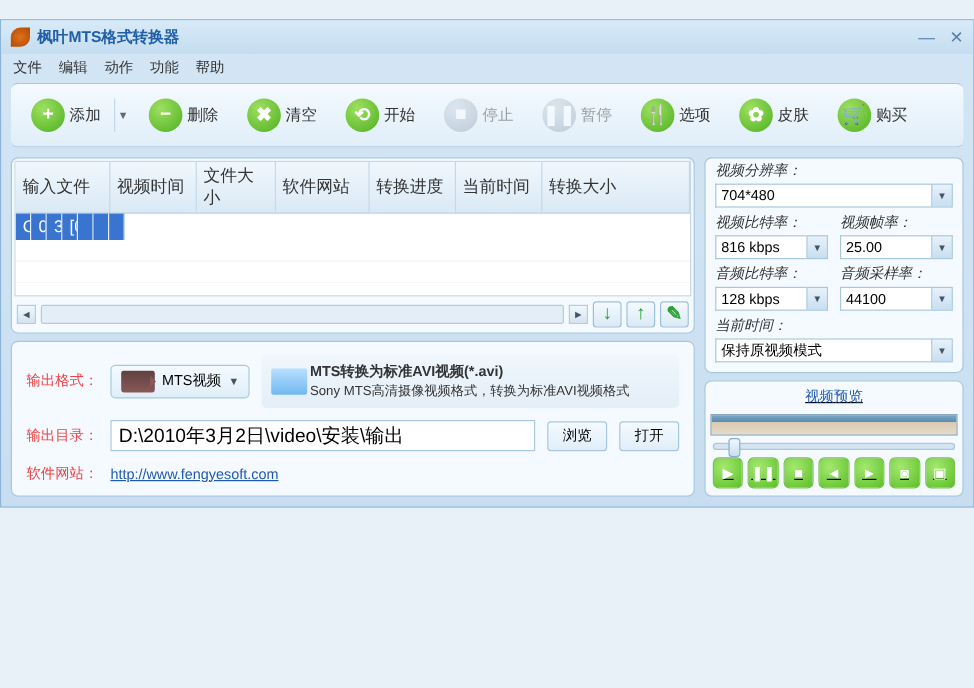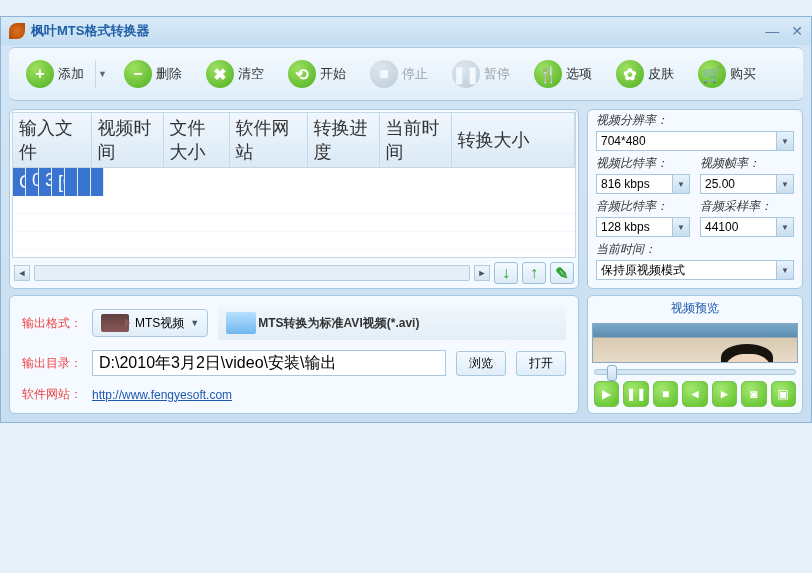--- a/index.html
+++ b/index.html
@@ -18,21 +18,21 @@
 .tb-icon { width: 28px; height: 28px; border-radius: 50%; display: flex; align-items: center; justify-content: center; color: white; font-size: 16px; font-weight: bold; }
 .tb-green { background: radial-gradient(circle at 35% 30%, #9ee060, #4eb020); }
 .tb-gray { background: radial-gradient(circle at 35% 30%, #c8d4e0, #90a0b0); }
 .dd { width: 14px; height: 28px; border-left: 1px solid #c4d8e8; display: flex; align-items: center; justify-content: center; color: #667; font-size: 9px; margin-left: -4px; }
 .content { flex: 1; display: flex; gap: 8px; padding: 6px 8px 8px; min-height: 0; }
 .left-col { flex: 1; display: flex; flex-direction: column; gap: 6px; min-width: 0; }
 .right-col { width: 216px; display: flex; flex-direction: column; gap: 6px; }
 .panel { background: #f4faff; border: 1px solid #a8c8e0; border-radius: 6px; padding: 2px; }
 .table-panel { flex: 1; display: flex; flex-direction: column; min-height: 0; }
 .table-wrap { flex: 1; background: white; border: 1px solid #c4d8e8; overflow: hidden; display: flex; flex-direction: column; }
-table { width: 100%; border-collapse: collapse; font-size: 18px; table-layout: fixed; }
+table { width: 100%; border-collapse: collapse; font-size: 14px; table-layout: fixed; }
 th { background: linear-gradient(#f0f7fd, #dae9f5); border-right: 1px solid #c4d8e8; border-bottom: 1px solid #c4d8e8; padding: 3px 6px; text-align: left; color: #333; font-weight: normal; }
 tbody tr.sel td { background: #3874d0; color: white; }
 td { padding: 2px 6px; border-right: 1px solid #e4edf5; white-space: nowrap; overflow: hidden; text-overflow: ellipsis; }
 .table-fill { flex: 1; background: repeating-linear-gradient(white, white 17px, #f4f8fc 17px, #f4f8fc 18px); }
 .hbar-row { display: flex; align-items: center; gap: 4px; padding: 4px 2px 2px; }
 .hbar-row .scroll-track { flex: 1; height: 16px; background: #e4eef7; border: 1px solid #b4cce0; border-radius: 2px; position: relative; }
 .hbar-row .arrow { width: 16px; height: 16px; background: linear-gradient(#f0f7fd,#d4e4f0); border: 1px solid #b4cce0; display: flex; align-items: center; justify-content: center; font-size: 9px; color: #456; cursor: pointer; }
 .sq-btn { width: 24px; height: 22px; display: flex; align-items: center; justify-content: center; border: 1px solid #9cc0dc; border-radius: 3px; background: linear-gradient(#f4faff,#daeaf5); cursor: pointer; }
 .out-panel { padding: 10px 12px; display: flex; flex-direction: column; gap: 10px; font-size: 12px; }
 .out-row { display: flex; align-items: center; gap: 10px; }
@@ -50,21 +50,21 @@
 .opt-panel { padding: 2px 8px 8px; }
 .opt-title { text-align: center; color: #2058b0; font-size: 12px; padding: 2px 0 4px; }
 .opt-grid { display: flex; flex-wrap: wrap; gap: 4px 10px; font-size: 12px; }
 .opt-item { display: flex; flex-direction: column; gap: 2px; }
 .opt-item.full { width: 100%; }
 .opt-item.half { width: calc(50% - 5px); }
 .opt-item label { color: #333; font-style: italic; }
 .sel { display: flex; }
 .sel input { flex: 1; border: 1px solid #a8c8e0; border-right: none; padding: 2px 4px; font-size: 12px; min-width: 0; }
 .sel .dd-btn { width: 18px; border: 1px solid #a8c8e0; background: linear-gradient(#e8f2fa,#c8def0); display: flex; align-items: center; justify-content: center; font-size: 8px; color: #456; cursor: pointer; }
-.preview-panel { flex: 1; display: flex; flex-direction: column; padding: 2px 4px 6px; }
+.preview-panel { flex: 1; display: flex; flex-direction: column; padding: 2px 4px 6px; text-decoration: underline; }
 .preview-img { flex: 1; background: linear-gradient(180deg,#7aa8c8 0%,#5a8cb0 35%,#d8c8b0 36%,#e8dcc8 100%); border: 1px solid #8aa8c0; position: relative; overflow: hidden; margin-top: 2px; }
 .face { position:absolute; right:24px; top:30px; width:50px; height:54px; background:#f0d8c0; border-radius:40% 40% 30% 30%; }
 .hair { position:absolute; right:24px; top:20px; width:52px; height:26px; background:#1a1410; border-radius:50% 50% 0 0; }
 .slider-row { padding: 6px 2px 2px; }
 .slider { height: 6px; background: #d4e4f0; border: 1px solid #a8c8e0; border-radius: 3px; position: relative; }
 .slider-thumb { position: absolute; left: 12px; top: -5px; width: 10px; height: 16px; background: linear-gradient(#f0f7fd,#c8def0); border: 1px solid #8ab0d0; border-radius: 3px; }
 .media-btns { display: flex; gap: 4px; padding: 4px 2px 0; }
 .mb { width: 28px; height: 26px; border-radius: 5px; border: 1px solid #7cc050; background: radial-gradient(circle at 35% 30%, #a4e870, #5cc028); display: flex; align-items: center; justify-content: center; color: white; font-size: 12px; cursor: pointer; }
 </style>
 </head>
@@ -73,20 +73,27 @@
 <div class="window">
   <div class="title-bar">
     <div class="leaf"></div>
     <span class="title-text">枫叶MTS格式转换器</span>
     <div class="title-controls">
       <span>—</span>
       <span>✕</span>
     </div>
   </div>
 
+  <div class="menu-bar">
+    <span>文件</span>
+    <span>编辑</span>
+    <span>动作</span>
+    <span>功能</span>
+    <span>帮助</span>
+  </div>
 
   <div class="toolbar">
     <div class="tb-btn">
         <div class="tb-icon tb-green">+</div>
         <span>添加</span>
       </div>
     <div class="dd">▼</div>
     <div class="tb-btn">
         <div class="tb-icon tb-green">−</div>
         <span>删除</span>
@@ -172,20 +179,21 @@
           <label>输出格式：</label>
           <div class="format-chip">
             <div class="cam-ic"></div>
             <span>MTS视频</span>
             <span style="font-size:9px;color:#456">▼</span>
           </div>
           <div class="desc-box">
             <div class="folder-ic"></div>
             <div class="desc-text">
               <b>MTS转换为标准AVI视频(*.avi)</b><br>
+              <span>Sony MTS高清摄像视频格式，转换为标准AVI视频格式</span>
             </div>
           </div>
         </div>
         <div class="out-row">
           <label>输出目录：</label>
           <input class="input-txt" value="D:\2010年3月2日\video\安装\输出" style="">
           <button class="btn-s">浏览</button>
           <button class="btn-s">打开</button>
         </div>
         <div class="out-row">

